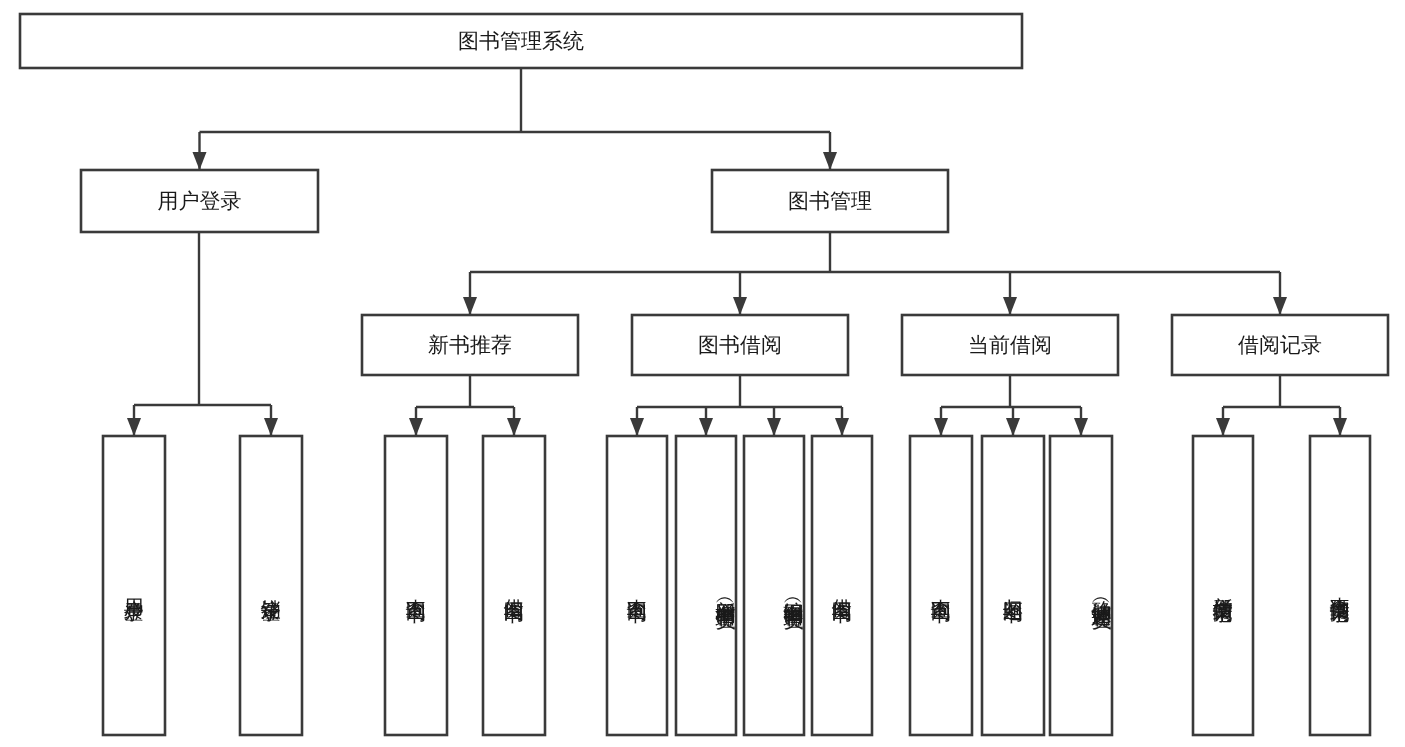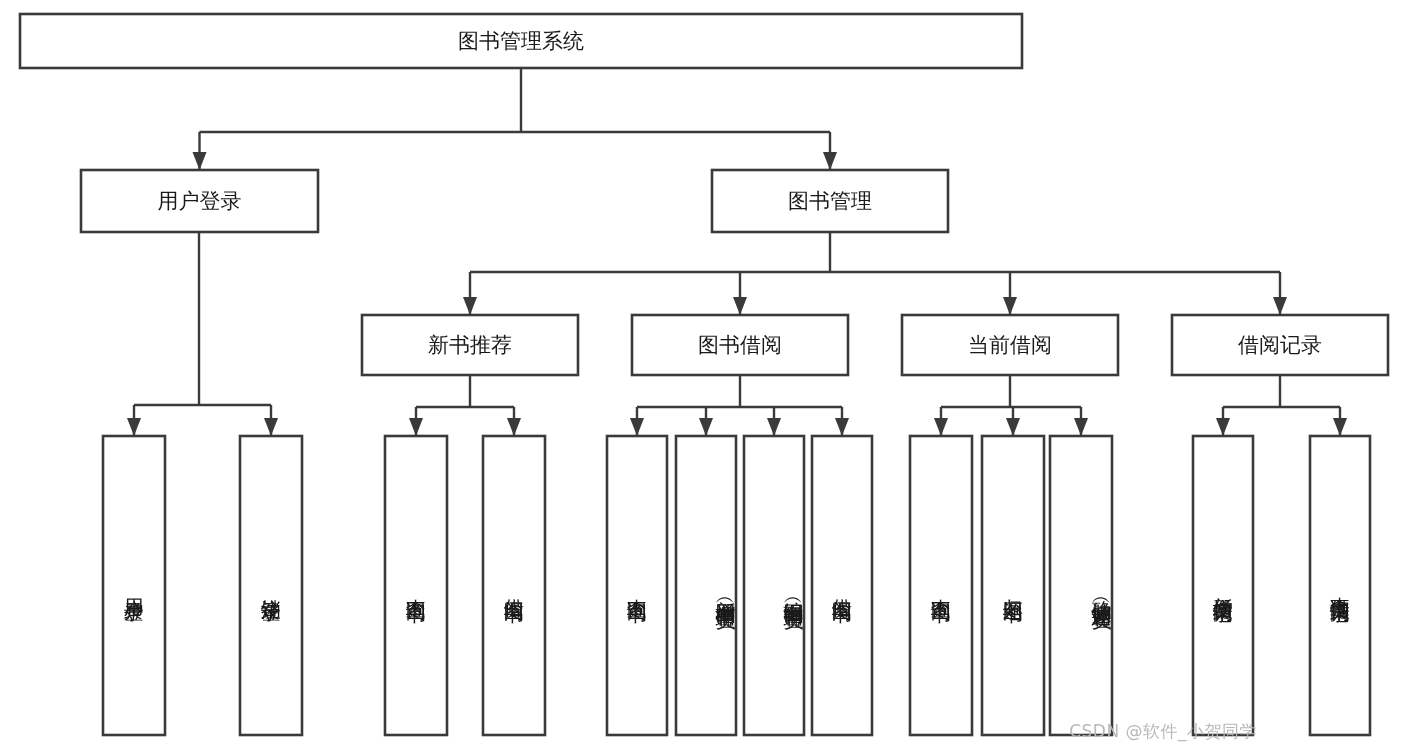--- a/index.html
+++ b/index.html
@@ -182,14 +182,13 @@
       <div class="vlabel-wrap" style="left: 1050px; top: 442px; width: 62px; height: 299px;">
         <span>确认归还（管理员）</span>
       </div>
       <div class="vlabel-wrap center" style="left: 1193px; top: 436px; width: 60px; height: 299px;">
         <span>新增借阅记录</span>
       </div>
       <div class="vlabel-wrap center" style="left: 1310px; top: 436px; width: 60px; height: 299px;">
         <span>查询借阅记录</span>
       </div>
     </div>
-  <div class="watermark">CSDN @软件_小贺同学</div>
 </div>
 
 </body></html>

